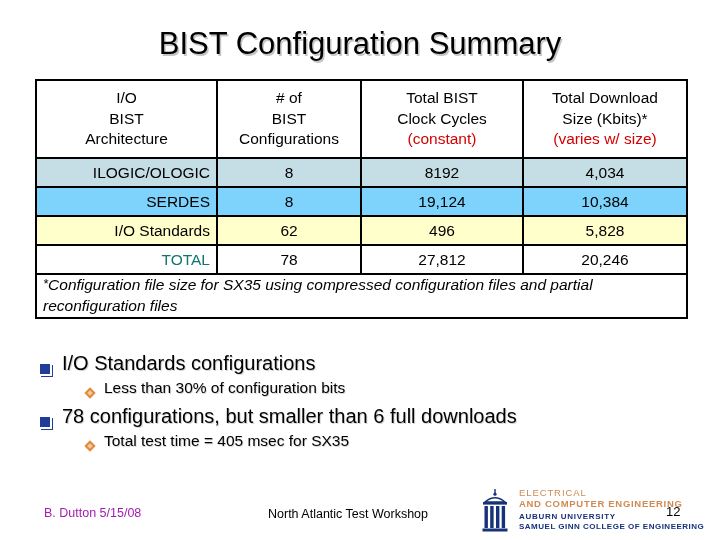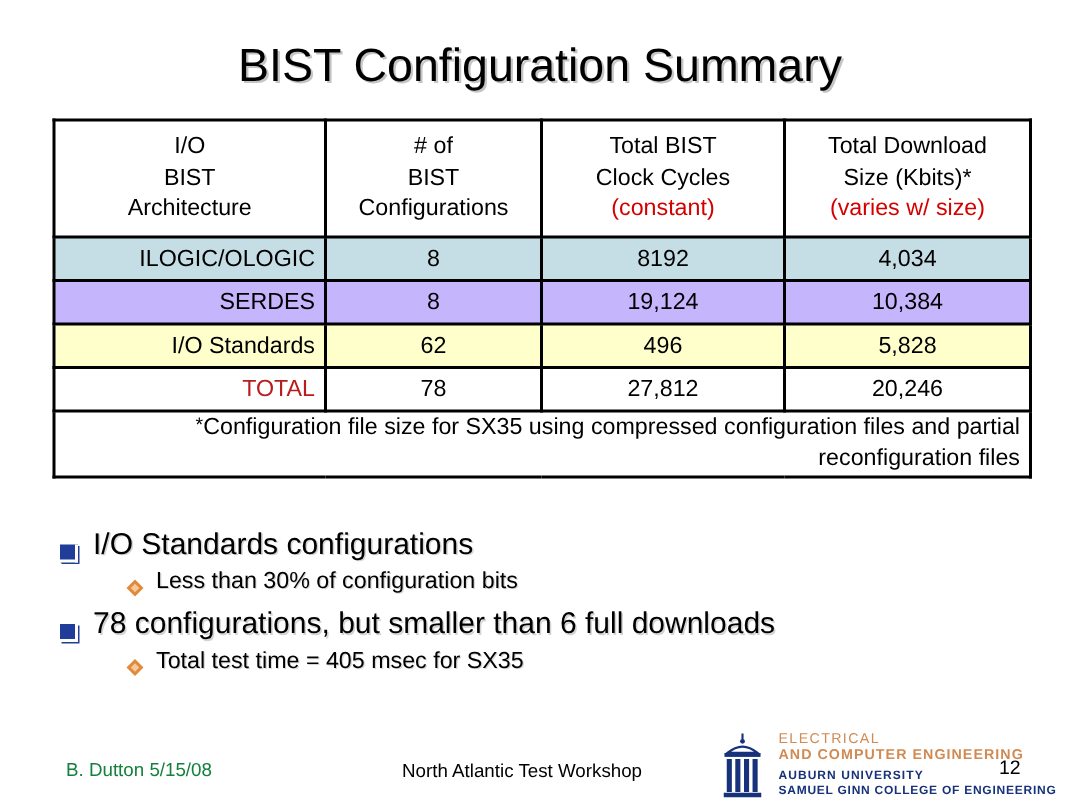--- a/index.html
+++ b/index.html
@@ -62,31 +62,32 @@
   .hdr-cell span.ln { display: block; }
 
   .row-cell {
     height: 27px;
     line-height: 27px;
   }
   .label-cell { text-align: right; }
   .num-cell   { text-align: center; }
 
   .r-ilogic td { background: #c5dde4; }
-  .r-serdes td { background: #c4b5fd; }
+  .r-serdes td { background: #7dd3fc; }
   .r-iostd  td { background: #ffffcc; }
   .r-total  td { background: #ffffff; }
-  .r-total .label-cell { color: #b91c1c; }
+  .r-total .label-cell { color: #0f766e; }
 
   .footnote-cell {
     height: 42px;
     background: #ffffff;
     font-size: 13px;
+    font-style: italic;
     line-height: 1.35;
-    text-align: right;
+    text-align: left;
     padding: 3px 6px 4px 7px;
     vertical-align: top;
   }
   .footnote-cell sup { font-size: 13px; vertical-align: baseline; position: relative; top: -2px; }
 
   
   .bullets {
     position: absolute;
     left: 40px;
     top: 352px;
@@ -150,21 +151,21 @@
     background: #f6c89a;
   }
   .bullet-l2 .bullet-text { flex: 1 1 auto; }
 
   
   .footer-author {
     position: absolute;
     left: 44px;
     top: 506px;
     font-size: 12.5px;
-    color: #15803d;
+    color: #a21caf;
     white-space: nowrap;
   }
   .footer-venue {
     position: absolute;
     left: 268px;
     top: 507px;
     font-size: 12.5px;
     color: #000000;
     white-space: nowrap;
   }

